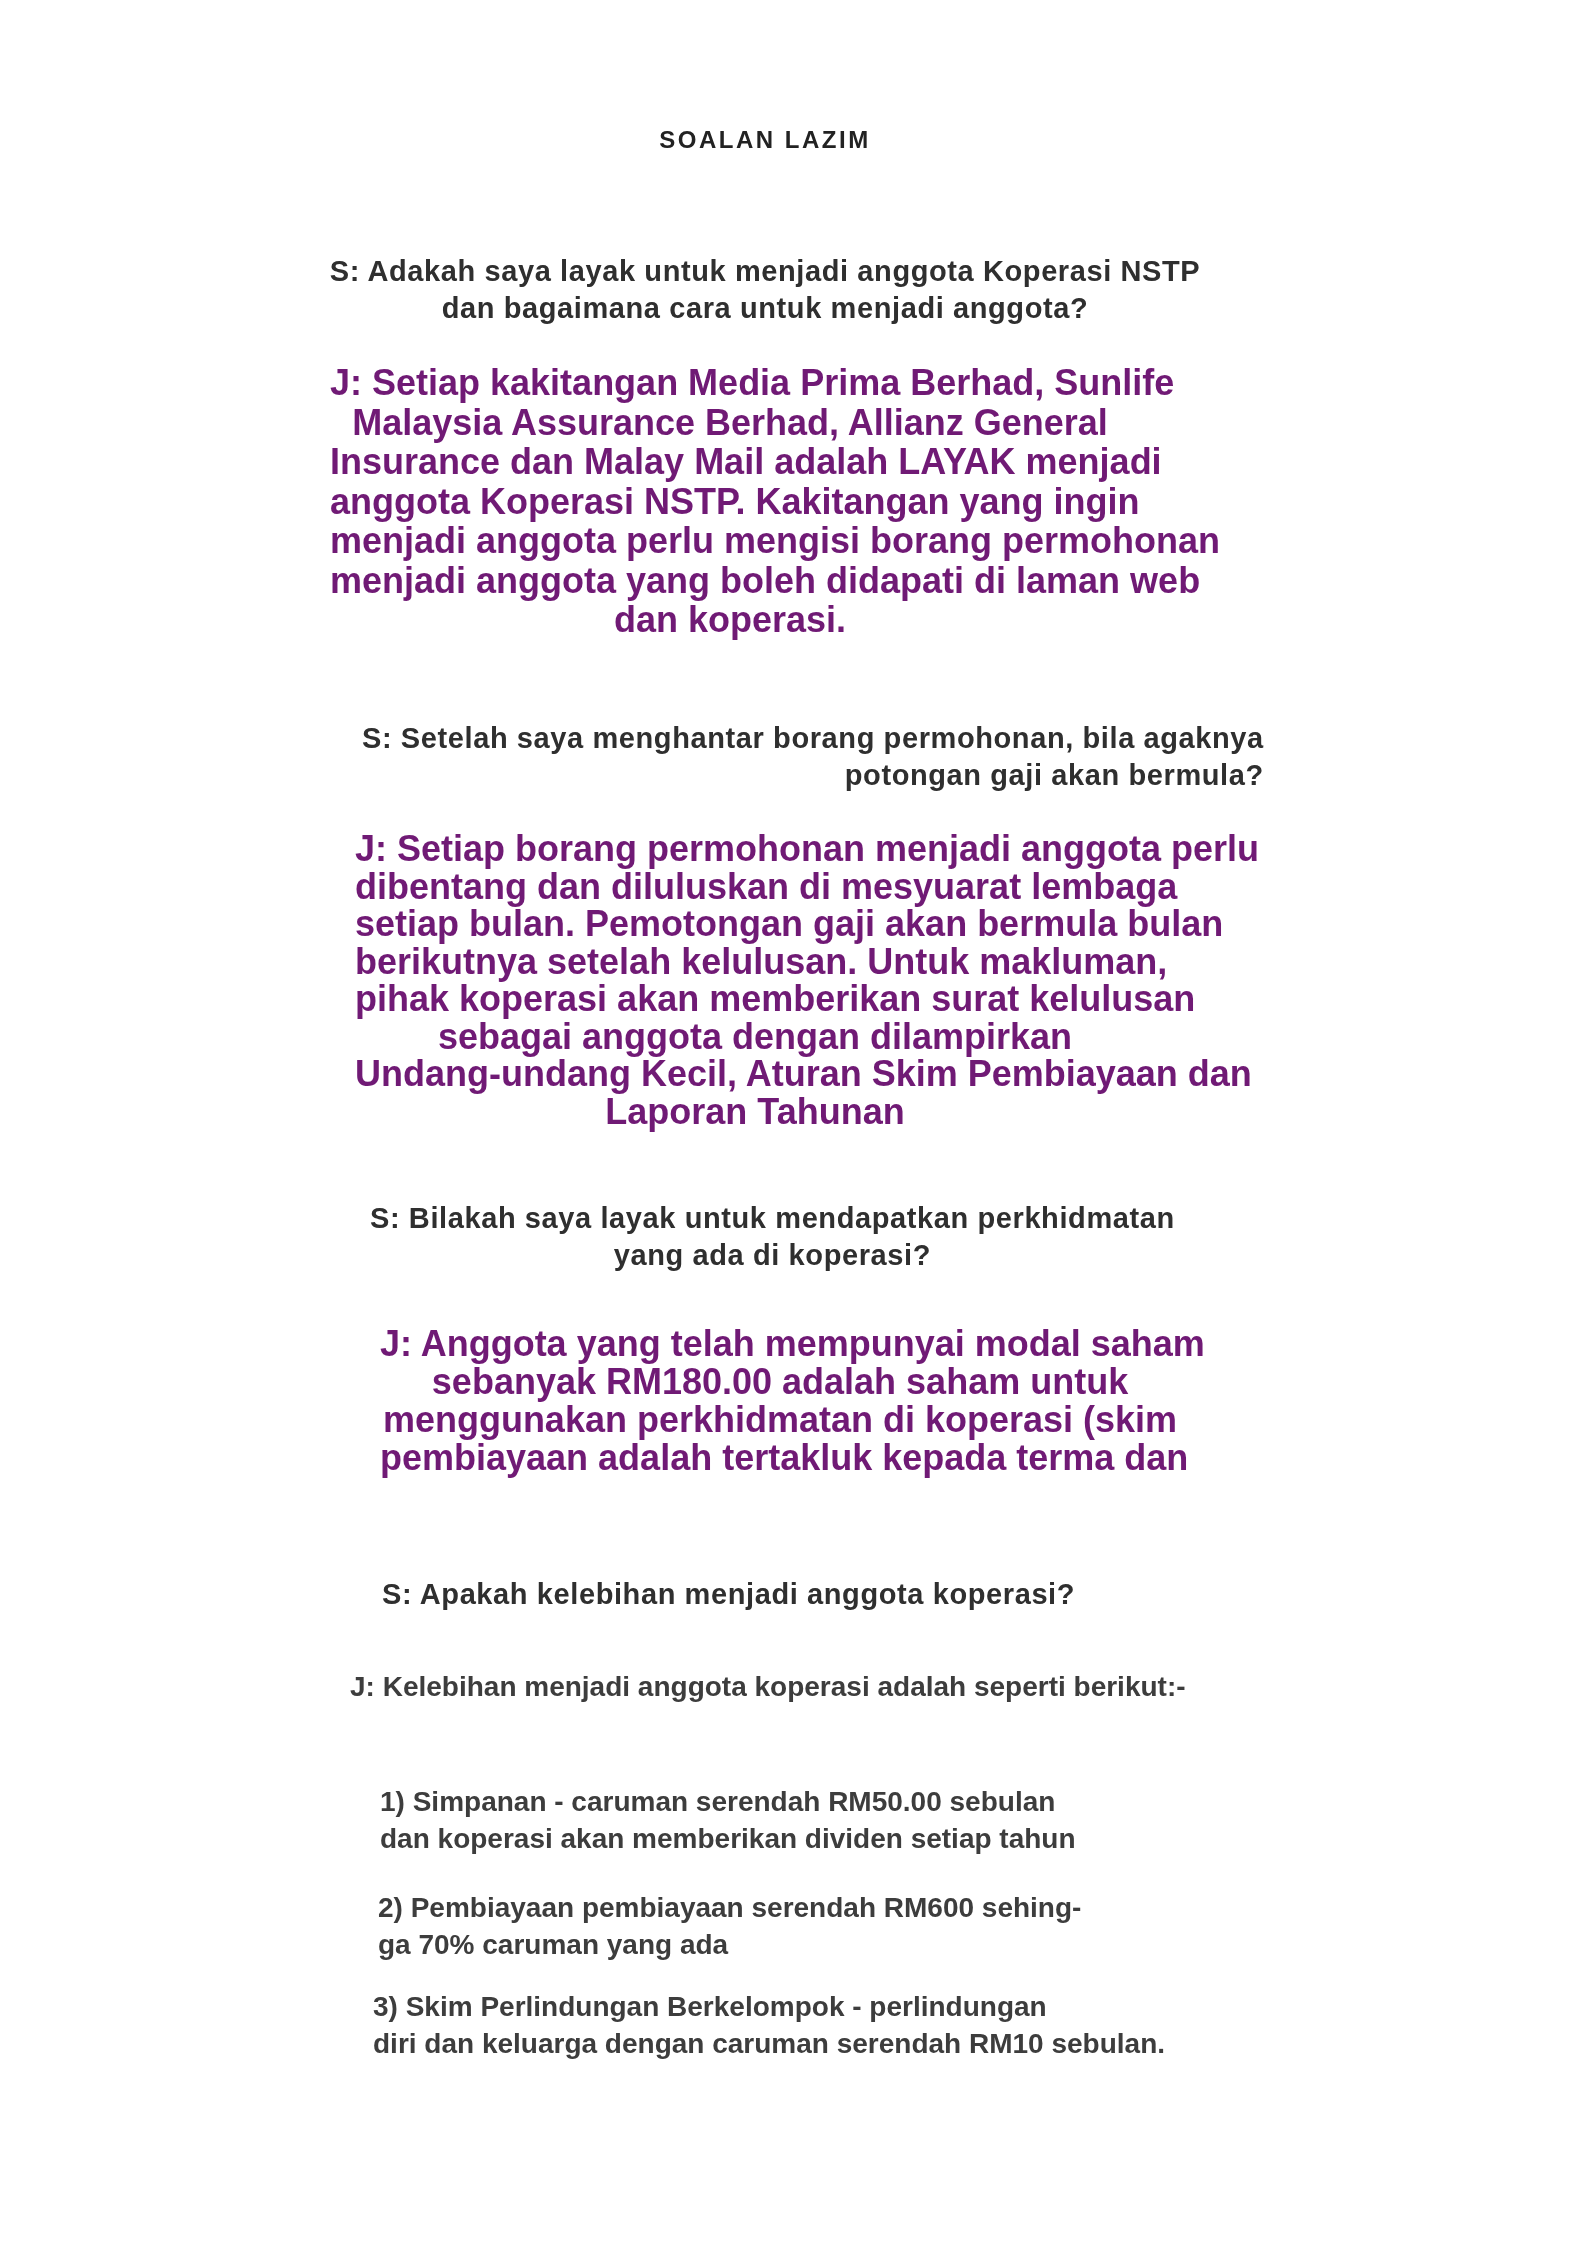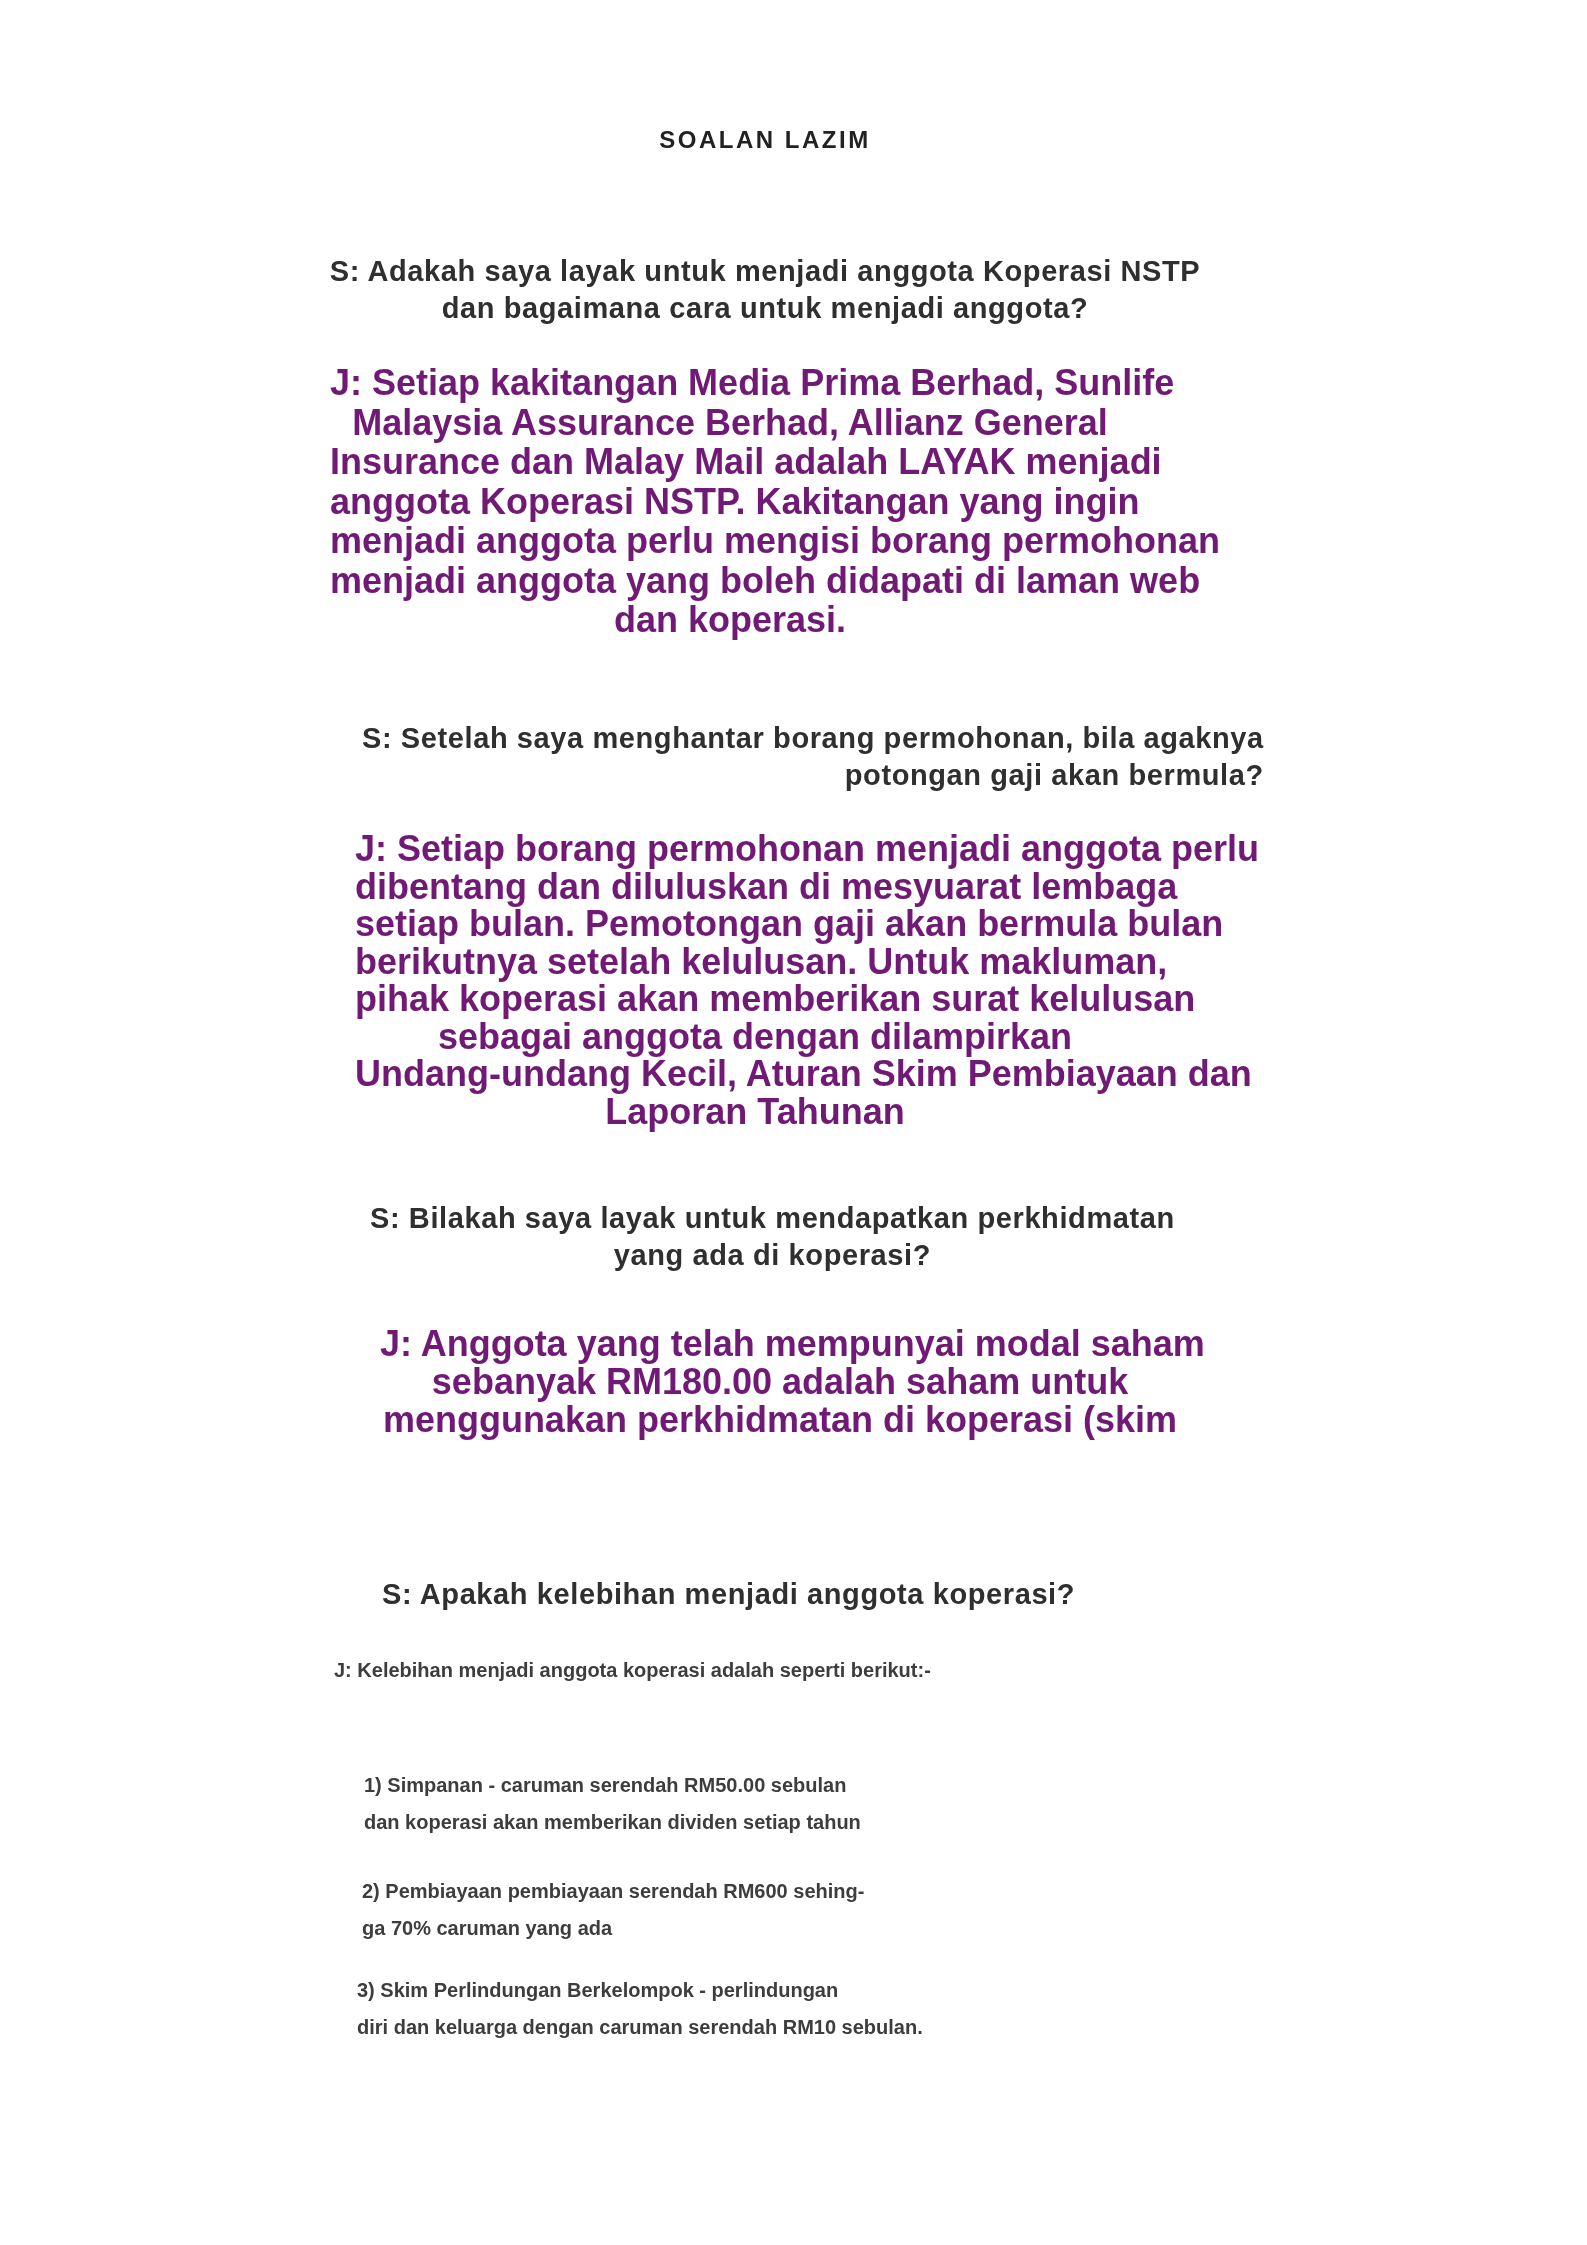--- a/index.html
+++ b/index.html
@@ -41,25 +41,25 @@
       font-size: 36px;
       font-weight: bold;
       color: #701a75;
       line-height: 39.5px;
       text-align: center;
       margin: 0;
     }
     .a .ln, .q .ln, .li .ln { display: block; white-space: nowrap; }
     .li {
       position: absolute;
-      font-size: 20px;
+      font-size: 28px;
       font-weight: bold;
       color: #3d3d3d;
       line-height: 37px;
-      margin: 0;
+      margin: 16px;
     }
   </style>
 </head>
 <body>
 
 <h1 class="page-title">SOALAN LAZIM</h1>
 
 <div class="q" style="top:253px; left:300px; width:930px; text-align:center;">
   <span class="ln">S: Adakah saya layak untuk menjadi anggota Koperasi NSTP</span>
   <span class="ln">dan bagaimana cara untuk menjadi anggota?</span>
@@ -90,20 +90,21 @@
 </div>
 
 <div class="q" style="top:1200px; left:370px;text-align:center;">
   <span class="ln">S: Bilakah saya layak untuk mendapatkan perkhidmatan</span>
   <span class="ln">yang ada di koperasi?</span>
 </div>
 <div class="a" style="top:1325px; left:380px; width:800px; line-height:38px;">
   <span class="ln">J: Anggota yang telah mempunyai modal saham</span>
   <span class="ln">sebanyak RM180.00 adalah saham untuk</span>
   <span class="ln">menggunakan perkhidmatan di koperasi (skim</span>
+  <span class="ln">pembiayaan adalah tertakluk kepada terma dan</span>
 </div>
 
 <div class="q" style="top:1550px; left:382px;margin-top:26px;">
   <span class="ln">S: Apakah kelebihan menjadi anggota koperasi?</span>
 </div>
 <div class="li" style="top:1652px; left:334px;">
   <span class="ln">J: Kelebihan menjadi anggota koperasi adalah seperti  berikut:-</span>
 </div>
 
 <div class="li" style="top:1767px; left:364px;">

